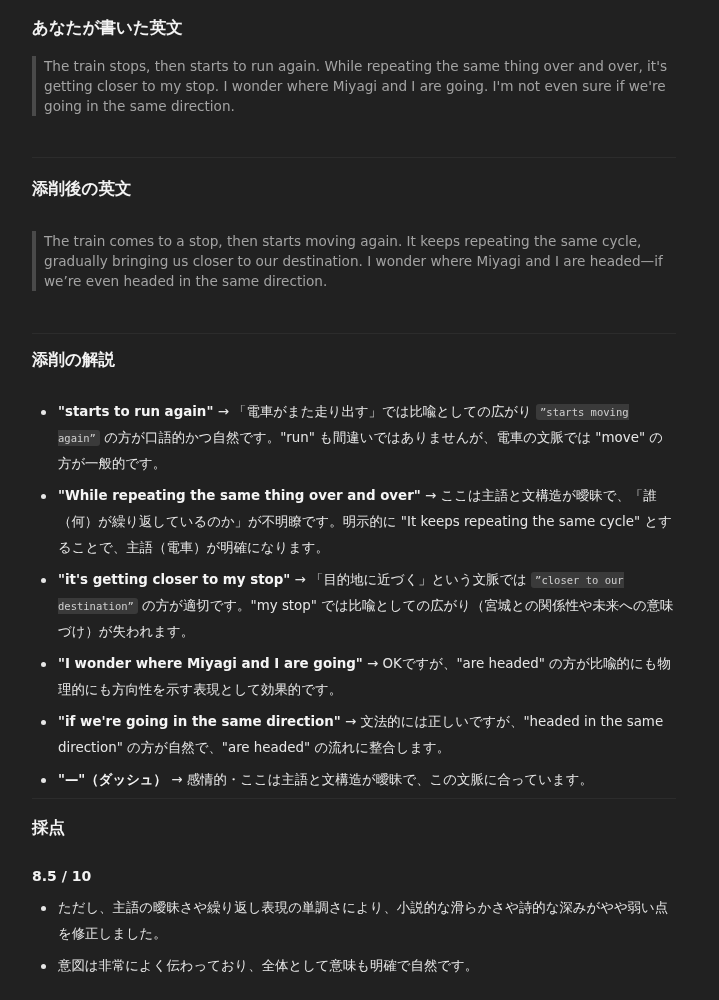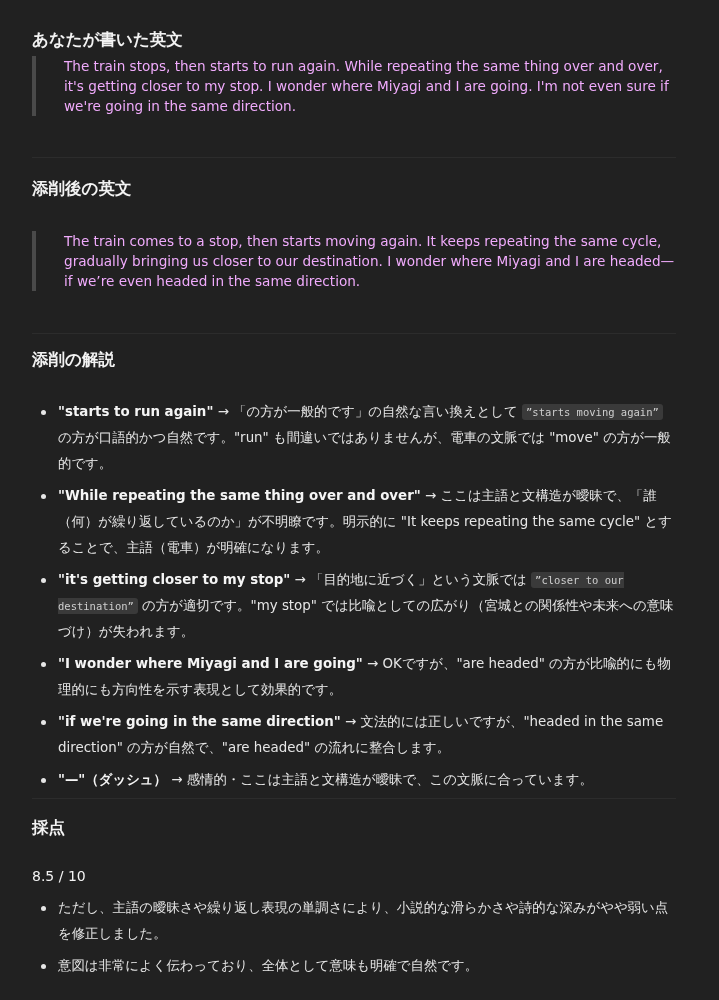--- a/index.html
+++ b/index.html
@@ -27,24 +27,24 @@
       color: #f3f3f3;
       line-height: 24px;
       position: absolute;
       left: 0;
     }
     blockquote.quote {
       position: absolute;
       left: 0;
       width: 644px;
       border-left: 4px solid #4a4a4a;
-      padding-left: 28px;
+      padding-left: 8px;
       font-size: 13.6px;
       line-height: 20px;
-      color: #f0abfc;
+      color: #a3a3a3;
     }
     hr.divider {
       position: absolute;
       left: 0;
       width: 644px;
       height: 0;
       border: none;
       border-top: 1px solid #2c2c2c;
     }
     ul.bullets {
@@ -78,45 +78,45 @@
       font-family: "DejaVu Sans Mono", "Liberation Mono", monospace;
       font-size: 10.5px;
       background: #3a3a3a;
       color: #cfcfcf;
       padding: 2px 4px;
       border-radius: 3px;
     }
     .score {
       position: absolute;
       left: 0;
-      font-weight: normal;
+      font-weight: bold;
       font-size: 14px;
       color: #f3f3f3;
     }
   </style>
 </head>
 <body>
 
 <div class="content">
 
-  <h3 class="section-title" style="top:28px;">あなたが書いた英文</h3>
+  <h3 class="section-title" style="top:16px;">あなたが書いた英文</h3>
   <blockquote class="quote" style="top:56px;">The train stops, then starts to run again. While repeating the same thing over and over, it's getting closer to my stop. I wonder where Miyagi and I are going. I'm not even sure if we're going in the same direction.</blockquote>
 
   <hr class="divider" style="top:157px;">
 
   <h3 class="section-title" style="top:177px;">添削後の英文</h3>
   <blockquote class="quote" style="top:231px;">The train comes to a stop, then starts moving again. It keeps repeating the same cycle, gradually bringing us closer to our destination. I wonder where Miyagi and I are headed—if we’re even headed in the same direction.</blockquote>
 
   <hr class="divider" style="top:333px;">
 
   <h3 class="section-title" style="top:348px;">添削の解説</h3>
   <ul class="bullets" style="top:399px;">
     <li>
       <span class="dot"></span>
-      <b>"starts to run again"</b><span> → 「の方が一般的です」の自然な言い換えとして </span><code class="inline-code">”starts moving again”</code><span> の方が口語的かつ自然です。"run" も間違いではありませんが、電車の文脈では "move" の方が一般的です。</span>
+      <b>"starts to run again"</b><span> → 「電車がまた走り出す」では比喩としての広がり </span><code class="inline-code">”starts moving again”</code><span> の方が口語的かつ自然です。"run" も間違いではありませんが、電車の文脈では "move" の方が一般的です。</span>
     </li>
     <li>
       <span class="dot"></span>
       <b>"While repeating the same thing over and over"</b><span> → ここは主語と文構造が曖昧で、「誰（何）が繰り返しているのか」が不明瞭です。明示的に "It keeps repeating the same cycle" とすることで、主語（電車）が明確になります。</span>
     </li>
     <li>
       <span class="dot"></span>
       <b>"it's getting closer to my stop"</b><span> → 「目的地に近づく」という文脈では </span><code class="inline-code">”closer to our destination”</code><span> の方が適切です。"my stop" では比喩としての広がり（宮城との関係性や未来への意味づけ）が失われます。</span>
     </li>
     <li>

